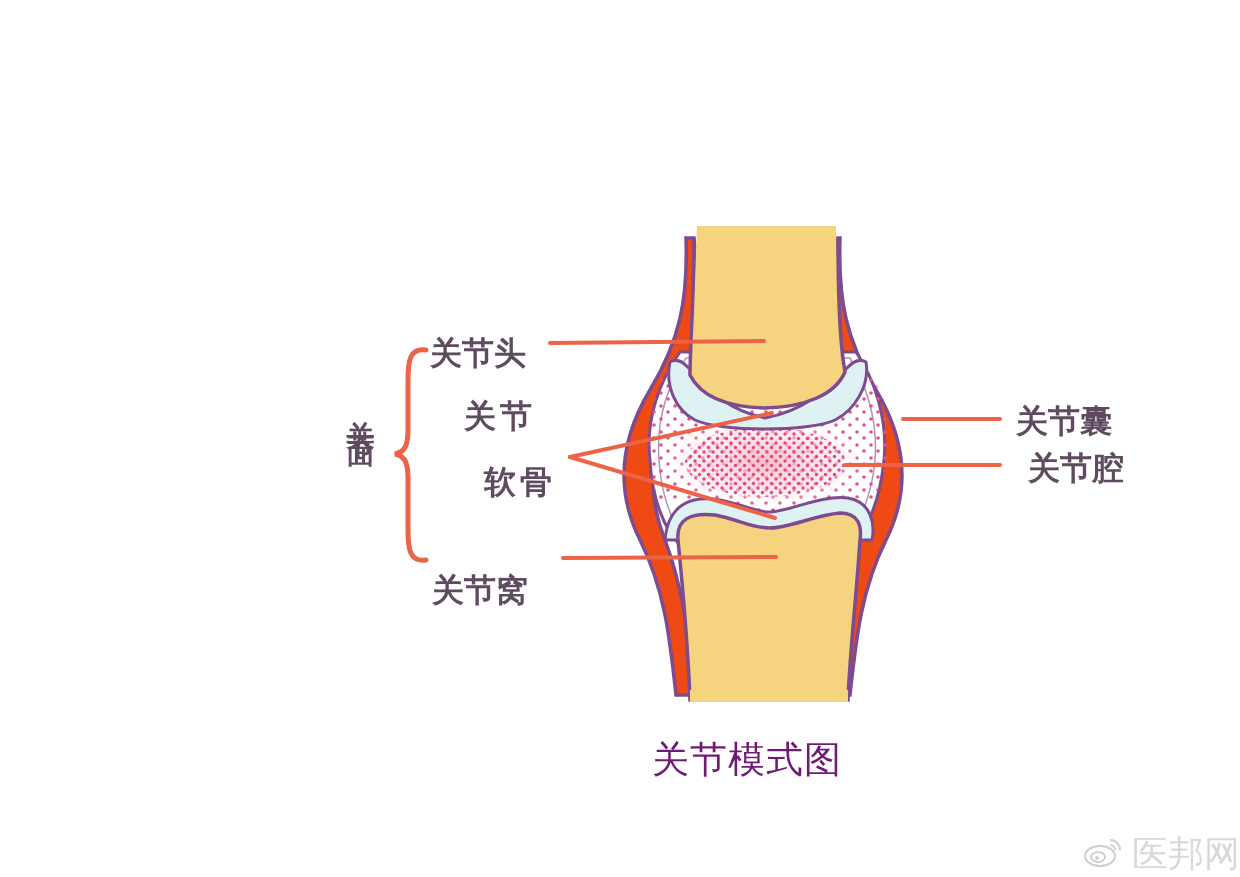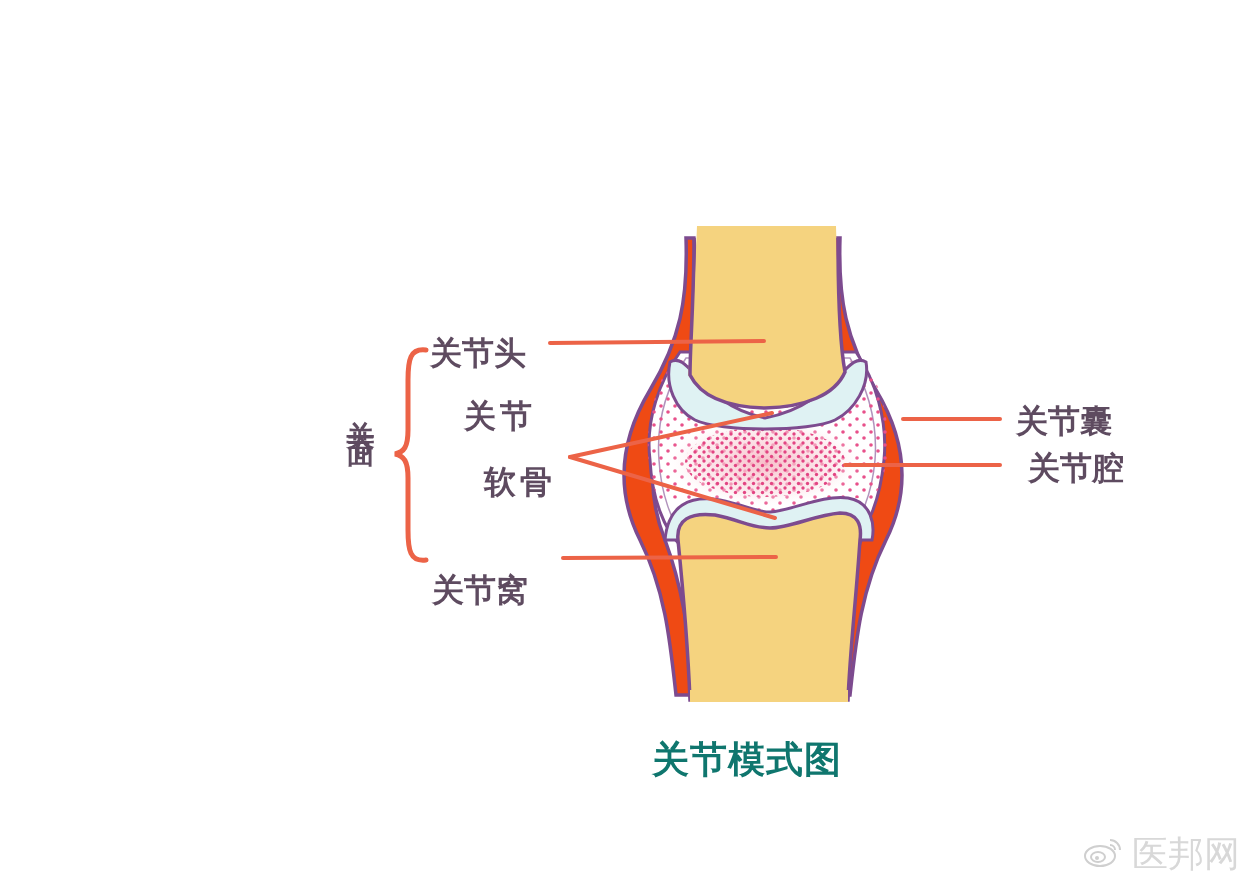--- a/index.html
+++ b/index.html
@@ -1,20 +1,20 @@
 <!DOCTYPE html>
 <html><head>
 <meta charset="utf-8">
 <style>
   html,body{margin:0;padding:0;background:#ffffff;}
   body{width:1240px;height:877px;position:relative;overflow:hidden;font-family:"DejaVu Sans","Liberation Sans",sans-serif;}
   #stage{position:absolute;left:0;top:0;width:1240px;height:877px;}
   .lbl{position:absolute;color:#5e4b60;font-weight:bold;font-size:32px;line-height:1;white-space:nowrap;}
   .vert{writing-mode:vertical-rl;letter-spacing:10px;}
-  .title{position:absolute;left:652px;top:735px;font-size:37px;font-weight:bold;color:#0f766e;letter-spacing:1px;}
+  .title{position:absolute;left:652px;top:735px;font-size:37px;font-weight:normal;color:#701a75;letter-spacing:1px;}
   .wm{position:absolute;left:1082px;top:830px;display:flex;align-items:center;gap:6px;color:#d8d8d8;font-size:36px;}
 </style>
 </head>
 <body>
 
 <svg id="stage" viewBox="0 0 1240 877" xmlns="http://www.w3.org/2000/svg">
   <defs>
     <radialGradient id="cavityGlow" cx="0.5" cy="0.5" r="0.5">
       <stop offset="0" stop-color="#f6b9c4" stop-opacity="0.9"></stop>
       <stop offset="0.7" stop-color="#fbd9df" stop-opacity="0.5"></stop>

